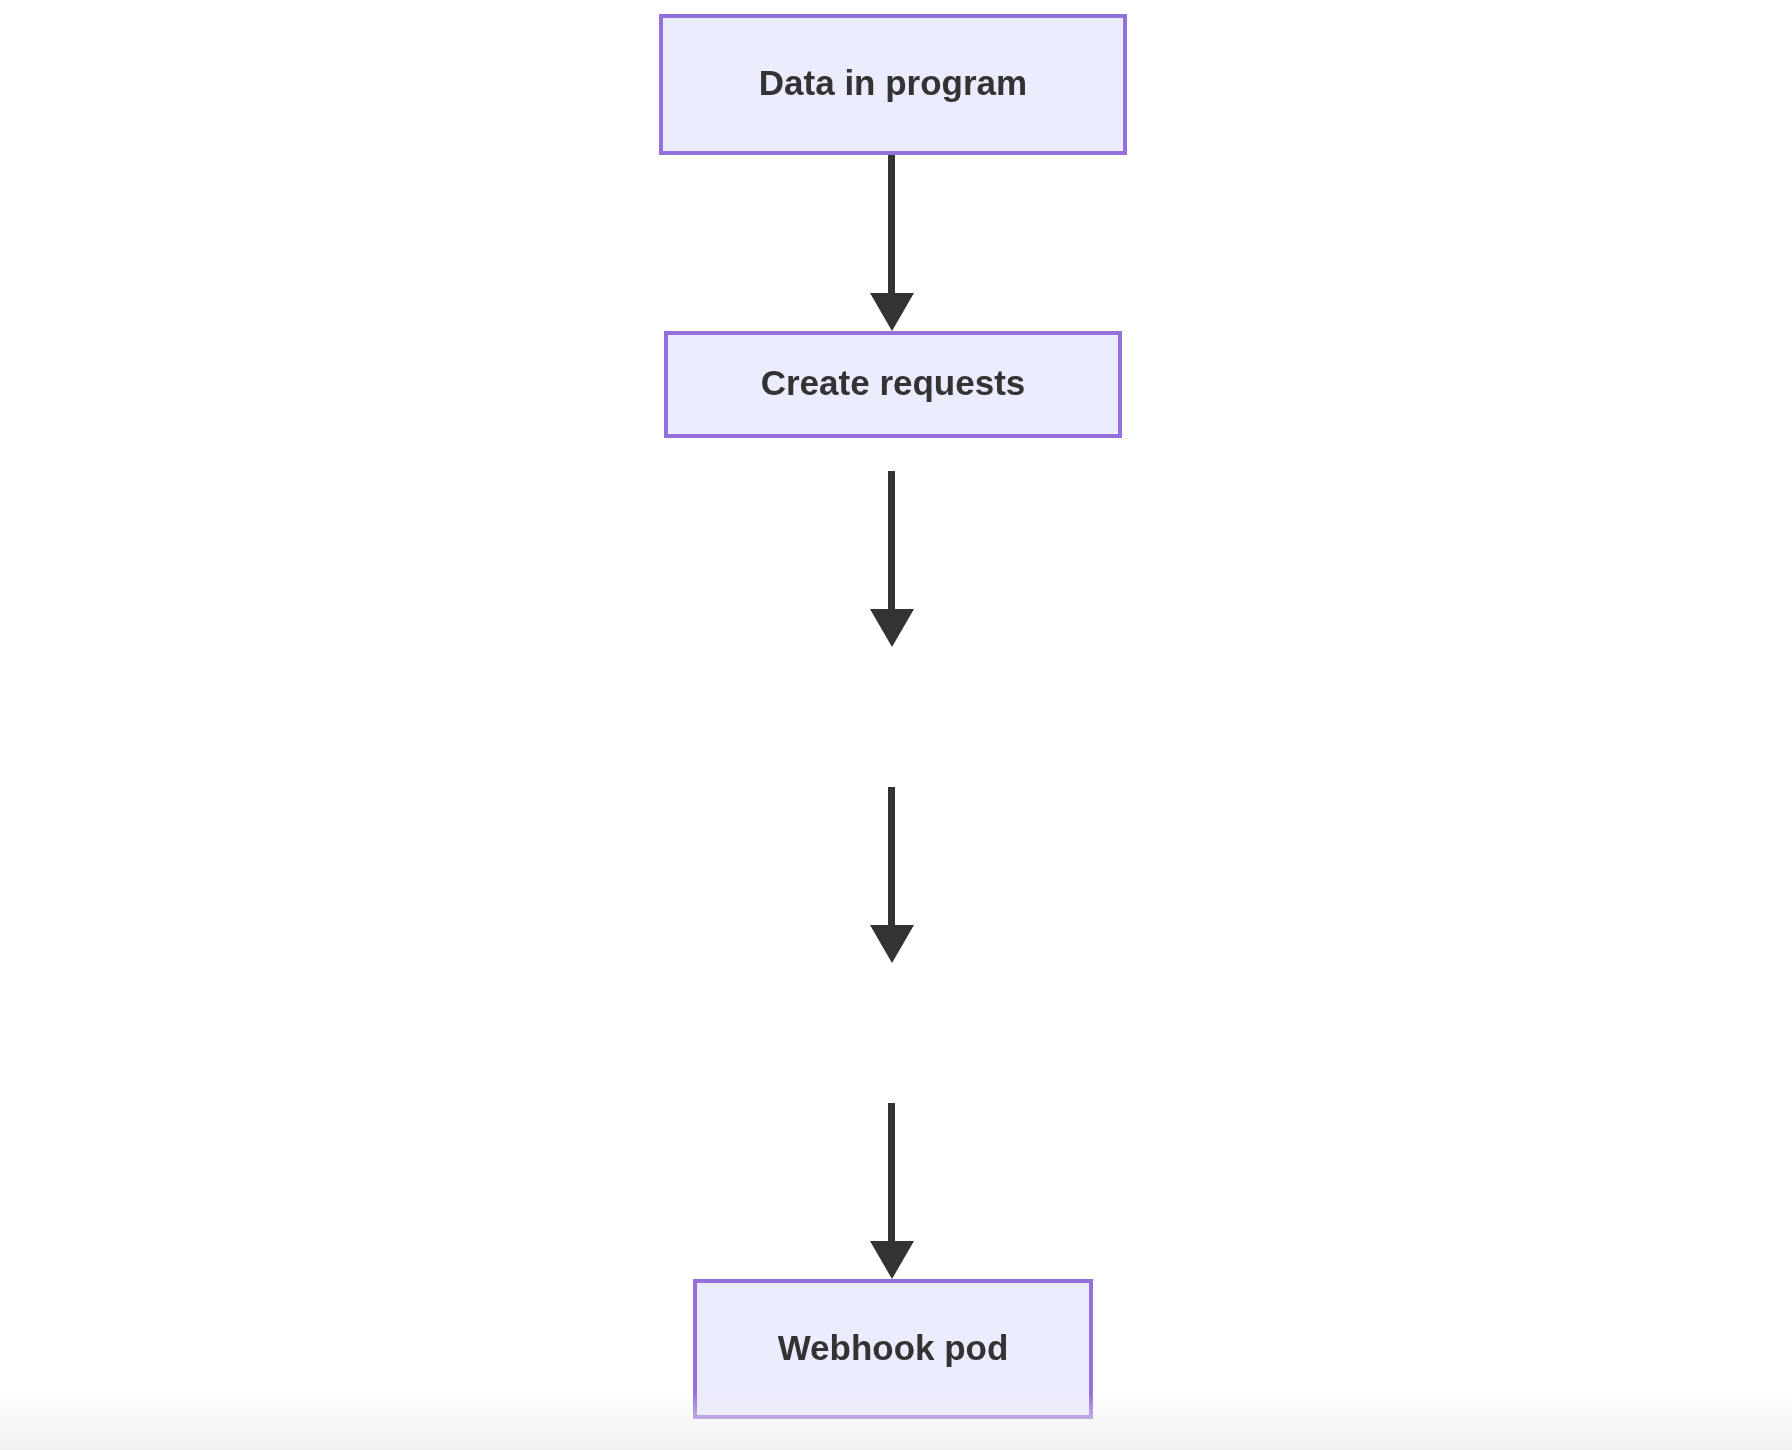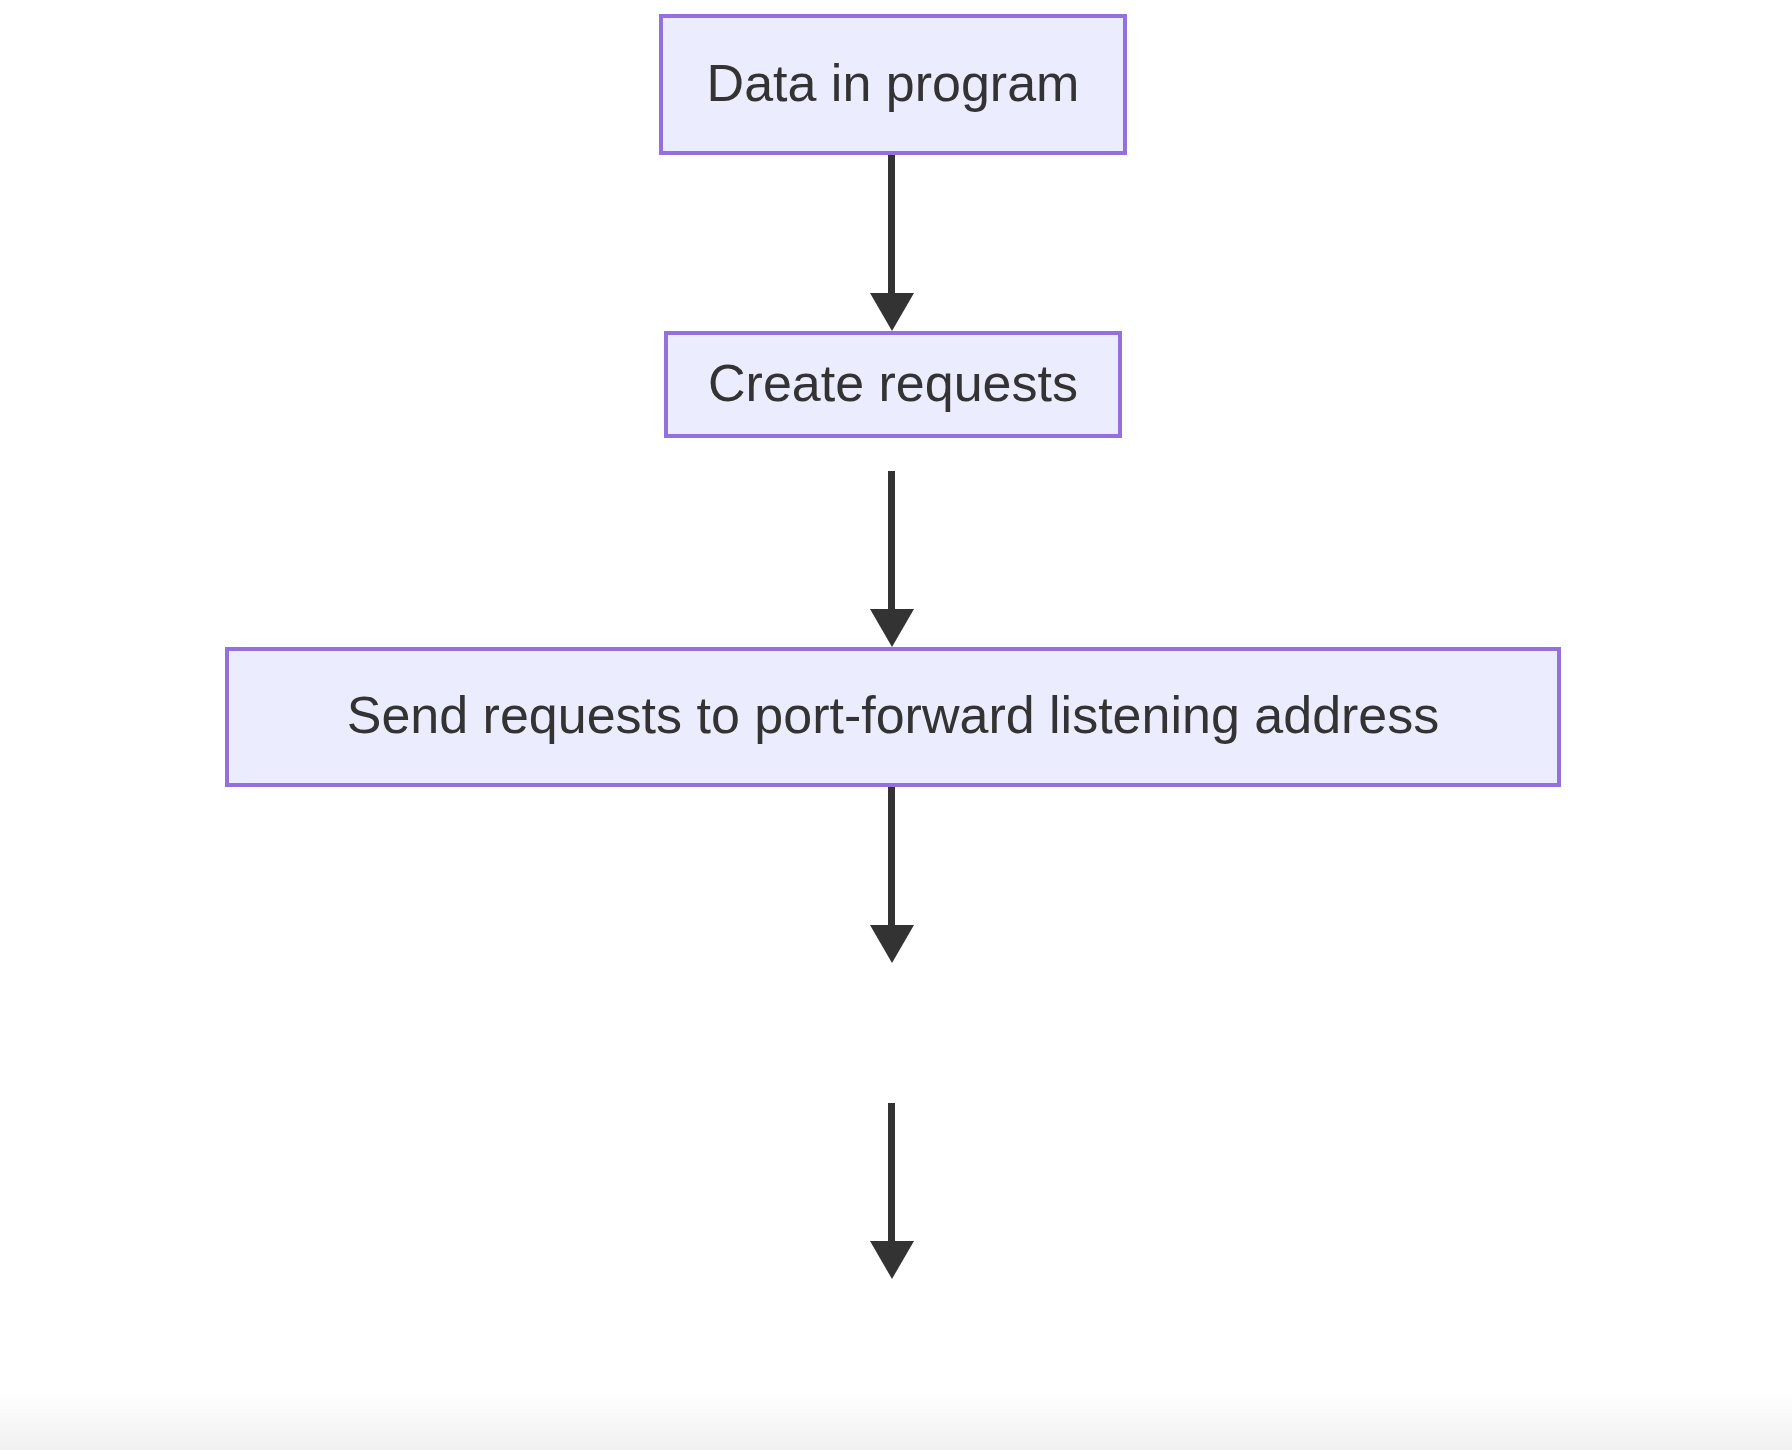--- a/index.html
+++ b/index.html
@@ -33,25 +33,26 @@
     position: absolute;
     box-sizing: border-box;
     background: var(--node-fill, #ECECFF);
     border: 4px solid var(--node-border, #9370DB);
     display: flex;
     align-items: center;
     justify-content: center;
   }
   .node-label {
     color: var(--text-color, #333333);
-    font-size: 52px;
+    font-size: 35px;
     line-height: 1;
     white-space: nowrap;
     text-align: center;
     padding-bottom: 4px;
+    font-weight: bold;
   }
   .n1 { left: 659px; top: 14px;   width: 468px;  height: 141px; }
   .n2 { left: 664px; top: 331px;  width: 458px;  height: 107px; }
   .n3 { left: 225px; top: 647px;  width: 1336px; height: 140px; }
   .n4 { left: 103px; top: 963px;  width: 1580px; height: 140px; }
   .n5 { left: 693px; top: 1279px; width: 400px;  height: 140px; }
 
   .edge {
     position: absolute;
     left: 870px;           
@@ -97,30 +98,30 @@
 
   <div class="node n2">
     <span class="node-label">Create requests</span>
   </div>
 
   <div class="edge e2">
     <div class="shaft"></div>
     <div class="head"></div>
   </div>
 
-  <div class="node n3">
-    <span class="node-label">Send requests to port-forward listening address</span>
-  </div>
 
   <div class="edge e3">
     <div class="shaft"></div>
     <div class="head"></div>
   </div>
 
 
   <div class="edge e4">
     <div class="shaft"></div>
     <div class="head"></div>
   </div>
 
+  <div class="node n5">
+    <span class="node-label">Webhook pod</span>
+  </div>
 
   <div class="bottom-fade"></div>
 </div>
 
 </body></html>

